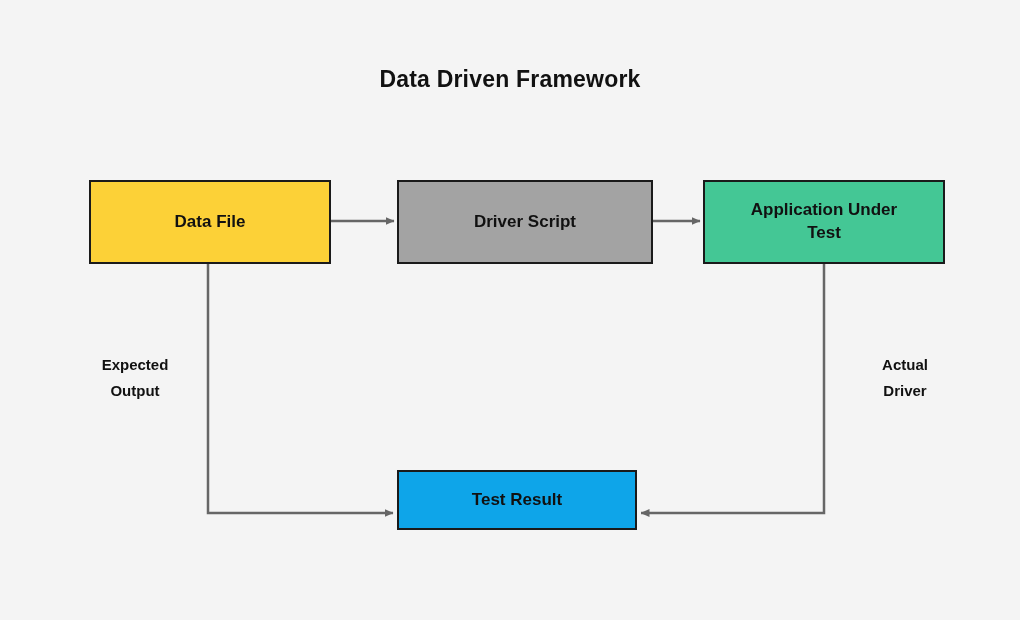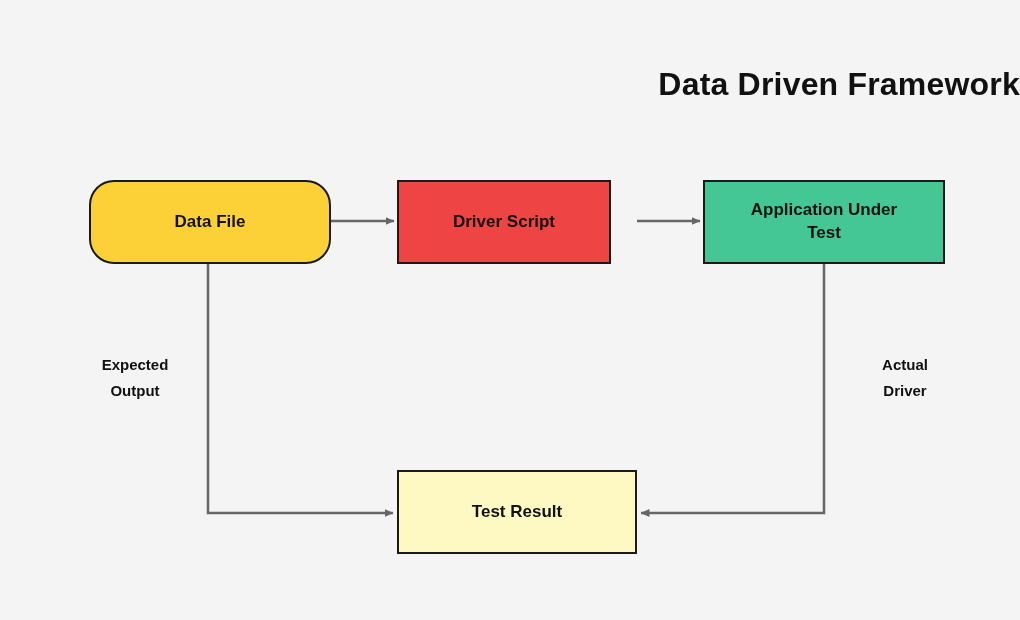--- a/index.html
+++ b/index.html
@@ -16,22 +16,22 @@
   #diagram-root {
     position: relative;
     width: 1020px;
     height: 620px;
   }
   #diagram-title {
     position: absolute;
     left: 0;
     top: 66px;
     width: 1020px;
-    text-align: right;
-    font-size: 32px;
+    text-align: center;
+    font-size: 23px;
     font-weight: bold;
     color: #111111;
     letter-spacing: 0.2px;
   }
   .node {
     position: absolute;
     box-sizing: border-box;
     border: 2px solid #1a1a1a;
     display: flex;
     align-items: center;
@@ -42,42 +42,41 @@
     color: #111111;
     line-height: 1.35;
     padding: 4px 8px;
   }
   #node-data-file {
     left: 89px;
     top: 180px;
     width: 242px;
     height: 84px;
     background: #fcd137;
-    border-radius: 25px;
   }
   #node-driver-script {
     left: 397px;
     top: 180px;
-    width: 214px;
+    width: 256px;
     height: 84px;
-    background: #ef4444;
+    background: #a3a3a3;
   }
   #node-application-under-test {
     left: 703px;
     top: 180px;
     width: 242px;
     height: 84px;
     background: #44c795;
   }
   #node-test-result {
     left: 397px;
     top: 470px;
     width: 240px;
-    height: 84px;
-    background: #fef9c3;
+    height: 60px;
+    background: #0ea5e9;
   }
   .edge-label {
     position: absolute;
     font-size: 15px;
     font-weight: bold;
     color: #111111;
     text-align: center;
     line-height: 1.7;
     white-space: pre-line;
   }

